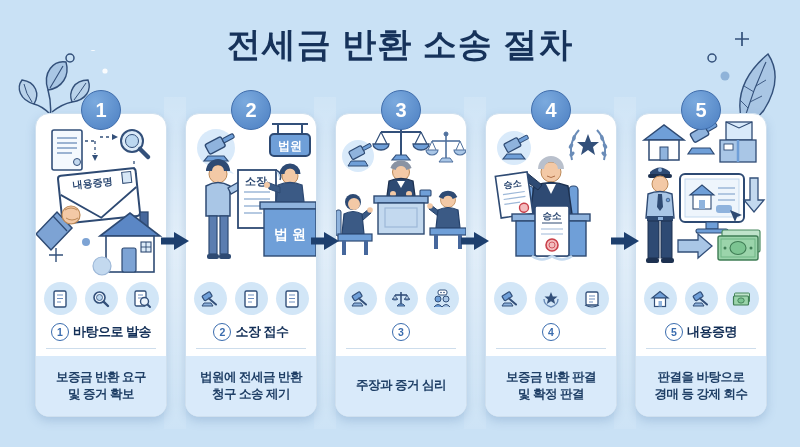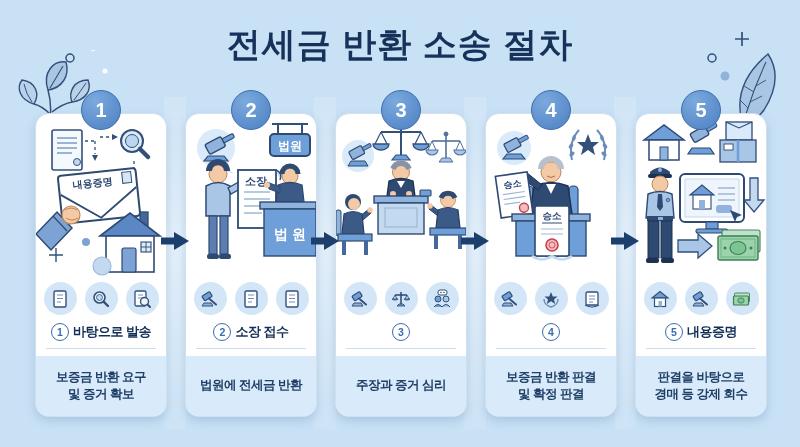--- a/index.html
+++ b/index.html
@@ -223,20 +223,21 @@
             </svg>
         </span>
       </div>
       <div class="step-title">
         <span class="badge">2</span>
         <span>소장 접수</span>
       </div>
       <div class="divider"></div>
       <div class="footer">
         <div>법원에 전세금 반환</div>
+        <div>청구 소송 제기</div>
       </div>
     </div>
 
     <div class="card" style="left:300px;">
       <div class="num-badge">3</div>
       <div class="illus">
         <svg width="130" height="168" viewBox="0 0 130 168">
 
           <circle cx="22" cy="42" r="16" fill="#d9eafa"></circle>
           <g transform="rotate(-28 21 39)">

